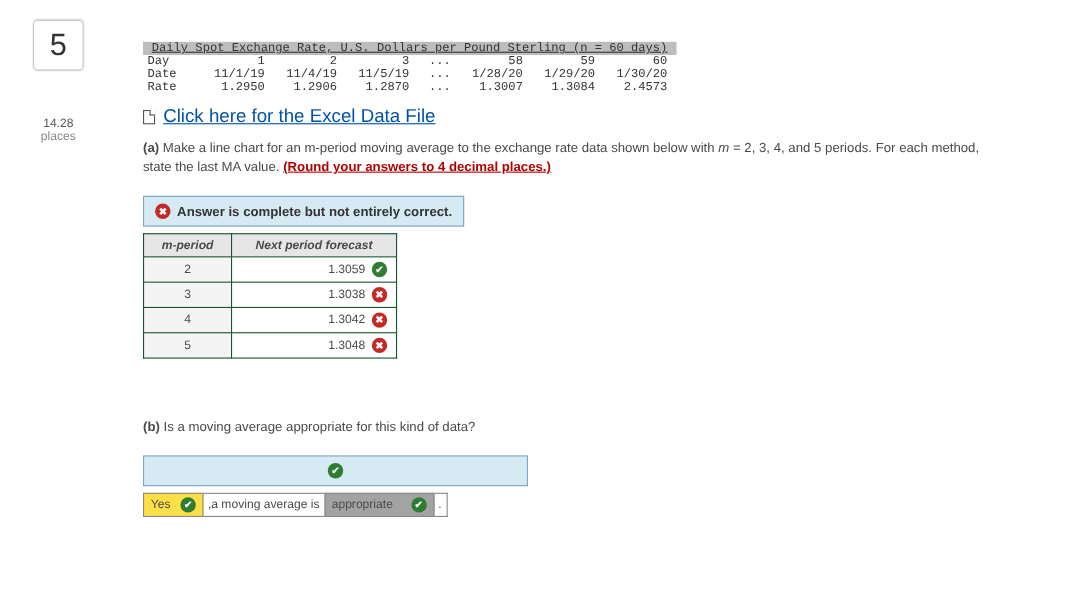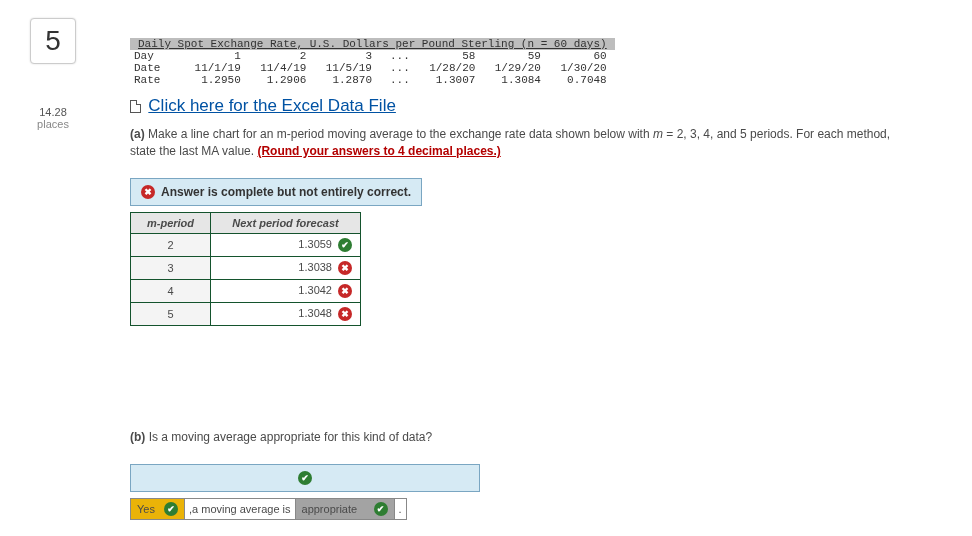--- a/index.html
+++ b/index.html
@@ -176,21 +176,21 @@
   .vcol .val {
     display: inline-block;
     min-width: 60px;
     text-align: right;
   }
   .vcol .mark {
     margin-left: 6px;
     vertical-align: middle;
   }
   .section-b {
-    margin-top: 103px;
+    margin-top: 54px;
   }
   .partb-answer {
     margin-top: 10px;
     width: 352px;
   }
   .partb-row {
     display: flex;
     align-items: stretch;
     gap: 0;
     font-size: 11px;
@@ -198,21 +198,21 @@
   .partb-row .cell {
     border: 1px solid #888;
     padding: 3px 6px;
     display: flex;
     align-items: center;
     gap: 3px;
     background: #a3a3a3;
   }
   .partb-row .yes {
     width: 55px;
-    background: #eab308;
+    background: #fde047;
     justify-content: space-between;
   }
   .partb-row .gap {
     padding: 3px 4px;
     border: 1px solid #888;
     border-left: none;
     border-right: none;
     background: transparent;
     display: flex;
     align-items: center;
@@ -260,21 +260,21 @@
         <td>1/30/20</td>
       </tr>
       <tr>
         <td class="rowlabel">Rate</td>
         <td>1.2950</td>
         <td>1.2906</td>
         <td>1.2870</td>
         <td>...</td>
         <td>1.3007</td>
         <td>1.3084</td>
-        <td>0.7048</td>
+        <td>2.4573</td>
       </tr>
     </tbody>
       </table>
 
     <div class="link-row">
       <span class="file-icon"></span>
       <a href="#" class="excel-link">Click here for the Excel Data File</a>
     </div>
 
     <div class="prompt">

